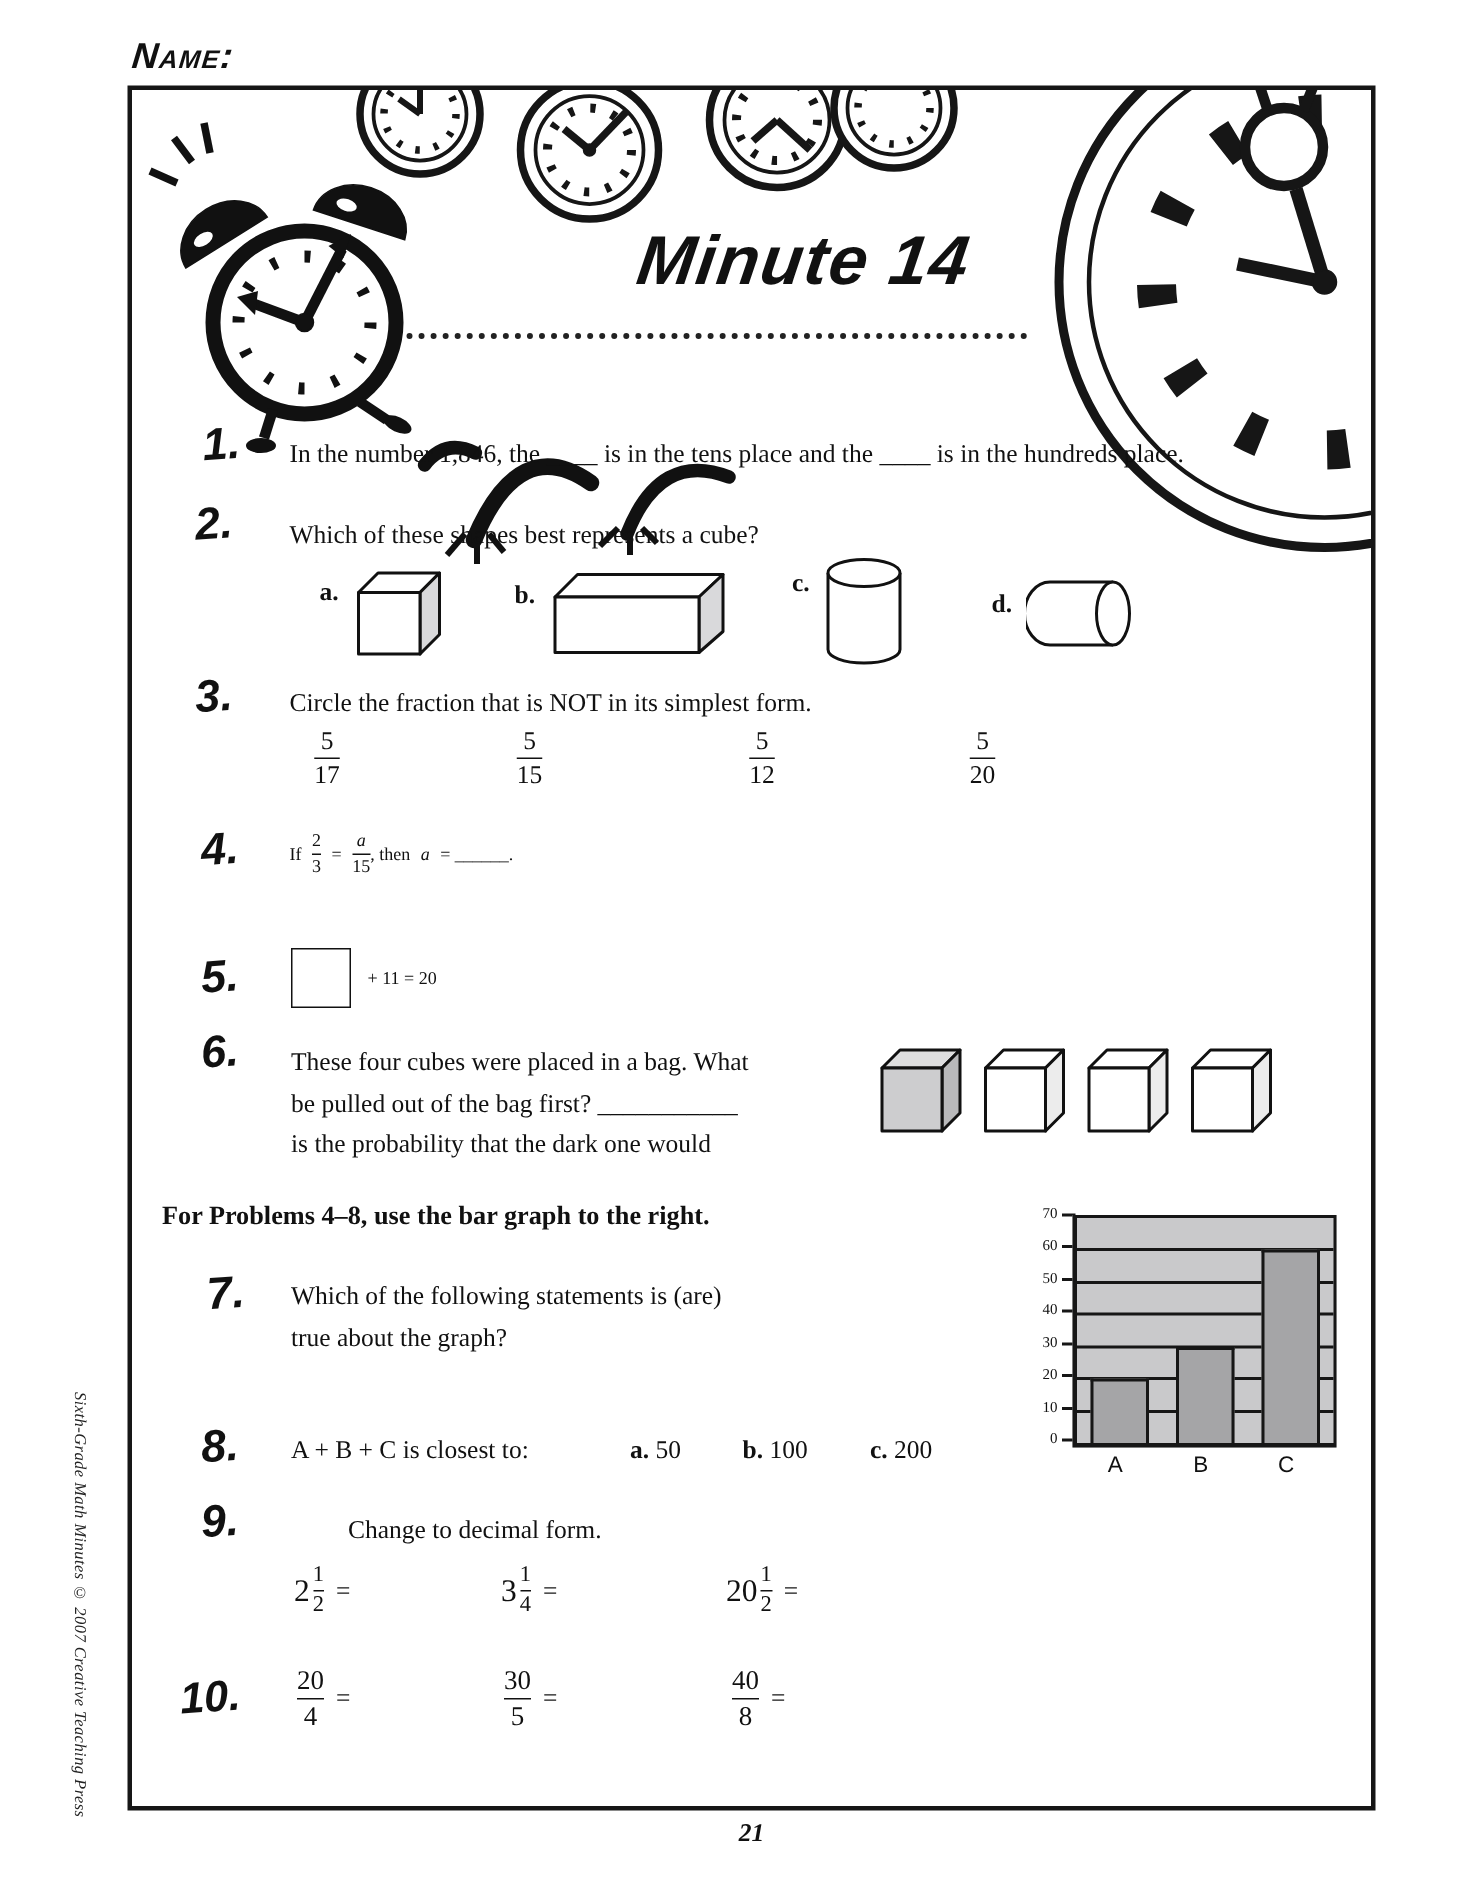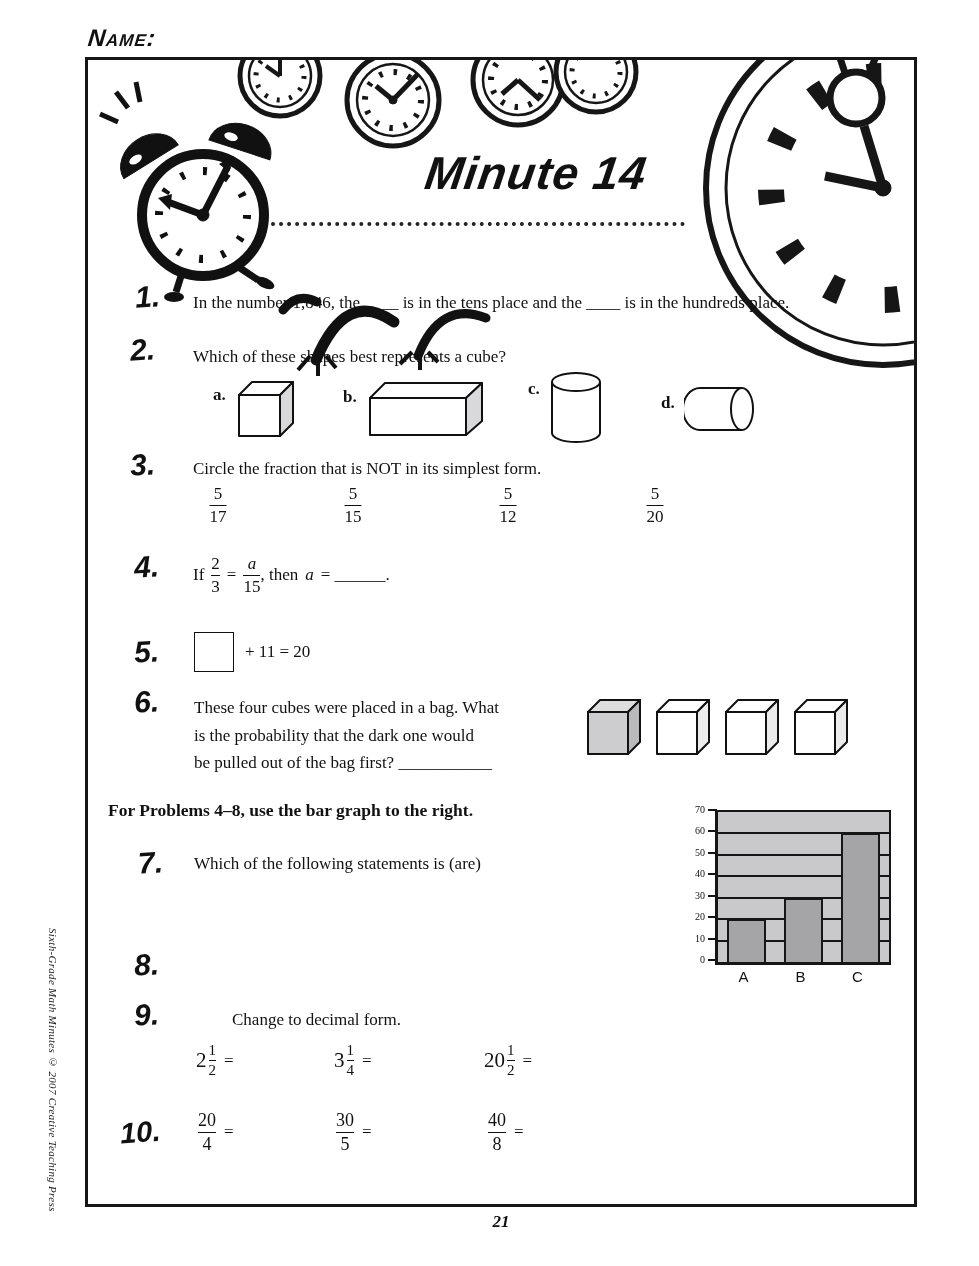--- a/index.html
+++ b/index.html
@@ -30,21 +30,21 @@
   #t2{left:105px;top:287px;}
   .shapes{position:absolute;left:105px;top:311px;width:680px;height:90px;}
   .shp{position:absolute;display:flex;align-items:flex-start;}
   .shp b{font-size:17px;margin-right:9px;margin-top:8px;}
   #sa{left:20px;top:6px}#sb{left:150px;top:8px}#sc{left:335px;top:0px}#sd{left:468px;top:14px}
   #t3{left:105px;top:399px;}
   .fr3{position:absolute;top:424px;transform:translateX(-50%);font-size:17px;}
   #f3a{left:130px}#f3b{left:265px}#f3c{left:420px}#f3d{left:567px}
   .frac{display:inline-flex;flex-direction:column;align-items:center;line-height:1.15;}
   .frac .fbar{align-self:stretch;border-top:1.7px solid #111;margin:1px 0;height:0;}
-  .row{position:absolute;display:flex;align-items:center;font-size:17px;}
+  .row{position:absolute;display:flex;align-items:center;font-size:12px;}
   #r4{left:105px;top:494px;}
   #r4 .pc{margin-right:7px;}
   #r5{left:106px;top:572px;}
   .ansbox{width:38px;height:38px;border:1.6px solid #111;margin-right:11px;}
   .lines{position:absolute;font-size:17px;}
   #l6{left:106px;top:634px;line-height:27.5px;}
   .cubes{position:absolute;left:498px;top:638px;display:flex;gap:13px;}
   .note{position:absolute;left:20px;top:740px;font-weight:bold;font-size:17.5px;}
   #l7{left:106px;top:790px;line-height:27.5px;}
   .opts{position:absolute;font-size:17px;height:24px;}
@@ -257,22 +257,22 @@
 
     <div class="qnum" id="n5">5.</div>
     <div class="row" id="r5">
       <span class="ansbox"></span>
       <span>+ 11 = 20</span>
     </div>
 
     <div class="qnum" id="n6">6.</div>
     <div class="lines" id="l6">
       <div>These four cubes were placed in a bag. What</div>
+      <div>be pulled out of the bag first? ___________</div>
       <div>is the probability that the dark one would</div>
-      <div>be pulled out of the bag first? ___________</div>
     </div>
     <div class="cubes">
       <svg width="56" height="58" viewBox="0 0 56 58">
         <g stroke="#111" stroke-width="2" stroke-linejoin="round">
           <polygon points="2,14 14,2 54,2 42,14" fill="#dededf"></polygon>
           <polygon points="42,14 54,2 54,44 42,56" fill="#b9b9bb"></polygon>
           <rect x="2" y="14" width="40" height="42" fill="#cdcdcf"></rect>
         </g>
       </svg>
       <svg width="56" height="58" viewBox="0 0 56 58">
@@ -333,23 +333,30 @@
       <div id="chart-xlabels">
           <div class="xtick-label" style="left: 28.5px;">A</div>
           <div class="xtick-label" style="left: 85.5px;">B</div>
           <div class="xtick-label" style="left: 142.5px;">C</div>
         </div>
     </div>
 
     <div class="qnum" id="n7">7.</div>
     <div class="lines" id="l7">
       <div>Which of the following statements is (are)</div>
+      <div>true about the graph?</div>
     </div>
 
     <div class="qnum" id="n8">8.</div>
+    <div class="opts" id="o8">
+      <span class="opt" id="t8">A + B + C is closest to:</span>
+      <span class="opt" id="o8a"><b>a.</b> <span>50</span></span>
+      <span class="opt" id="o8b"><b>b.</b> <span>100</span></span>
+      <span class="opt" id="o8c"><b>c.</b> <span>200</span></span>
+    </div>
 
     <div class="qnum" id="n9">9.</div>
     <div class="qtext" id="t9">Change to decimal form.</div>
     <span class="mixed" id="m9a">
       <span class="whole">2</span>
       <span class="frac">
           <span>1</span>
           <span class="fbar"></span>
           <span>2</span>
         </span>

